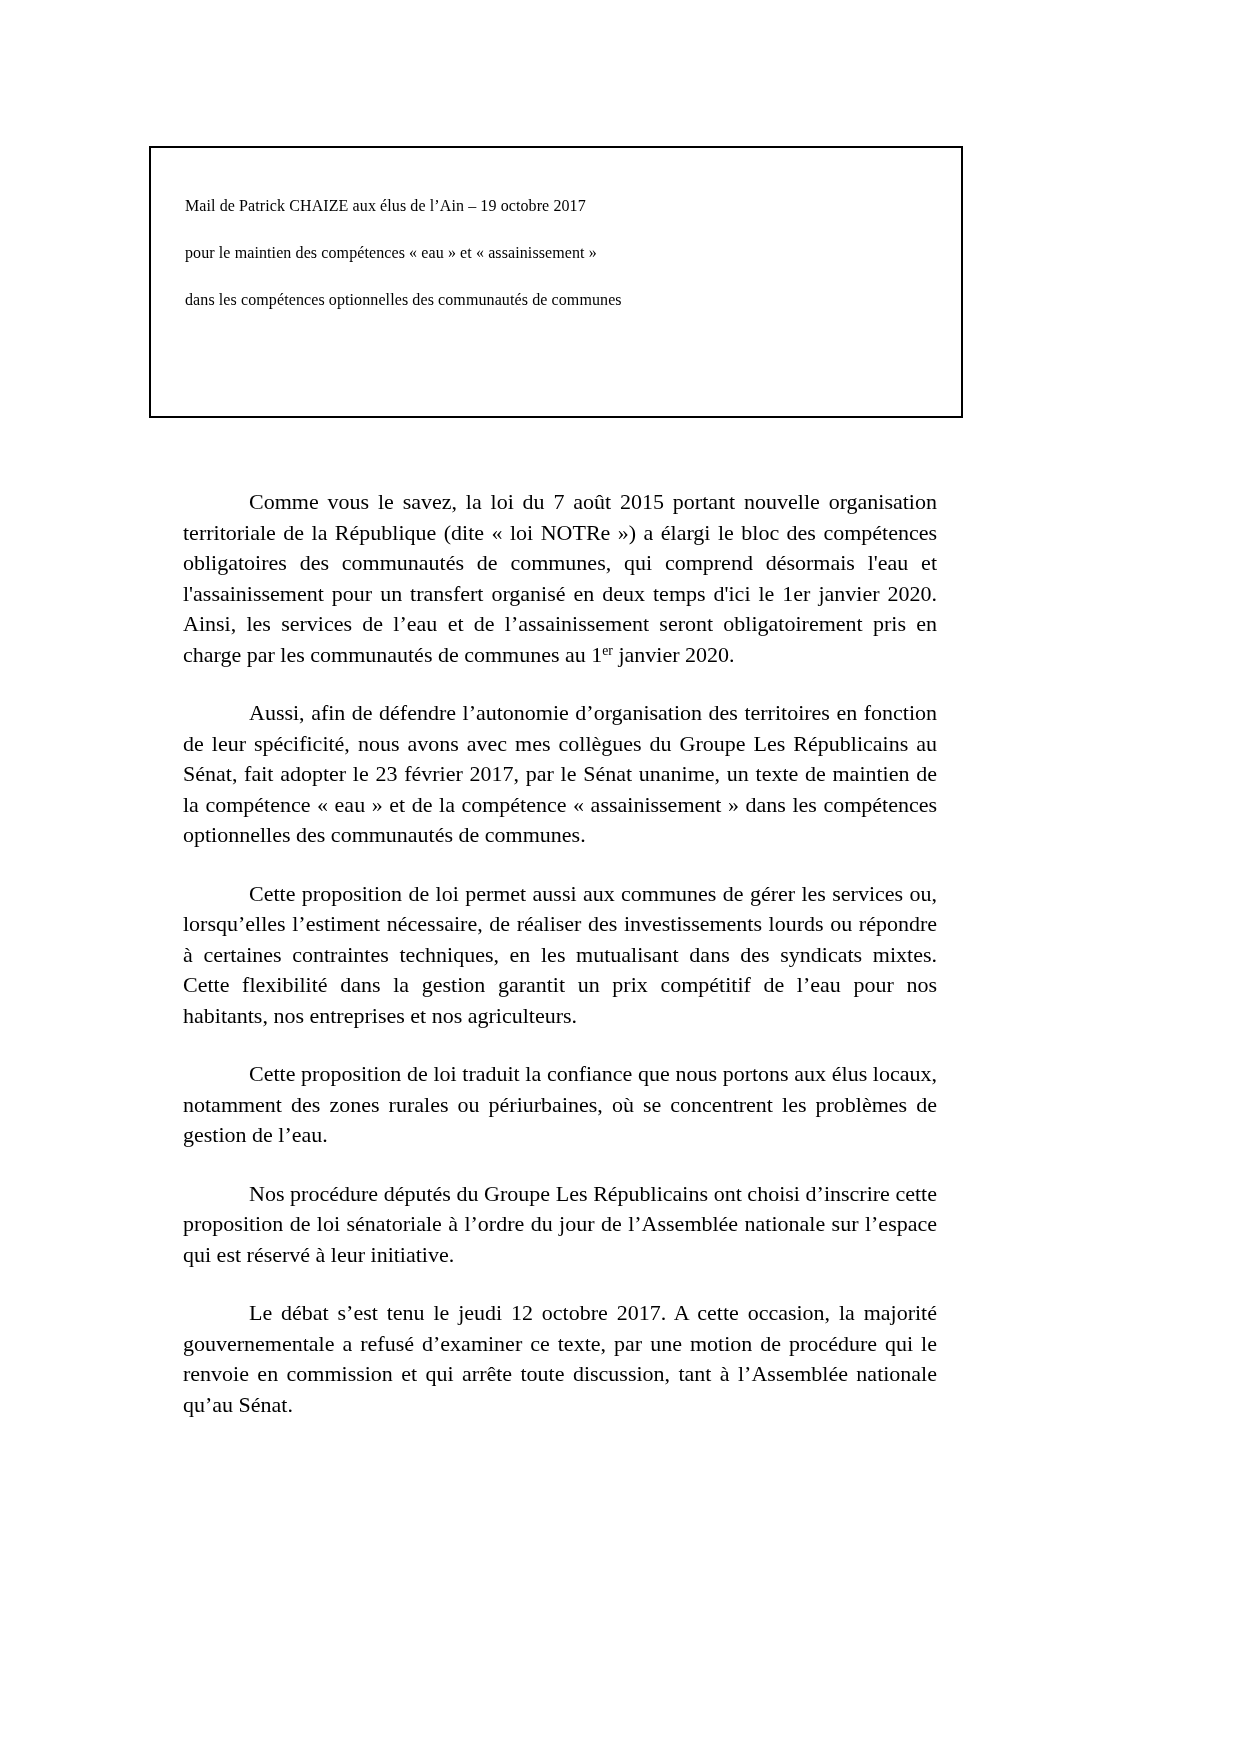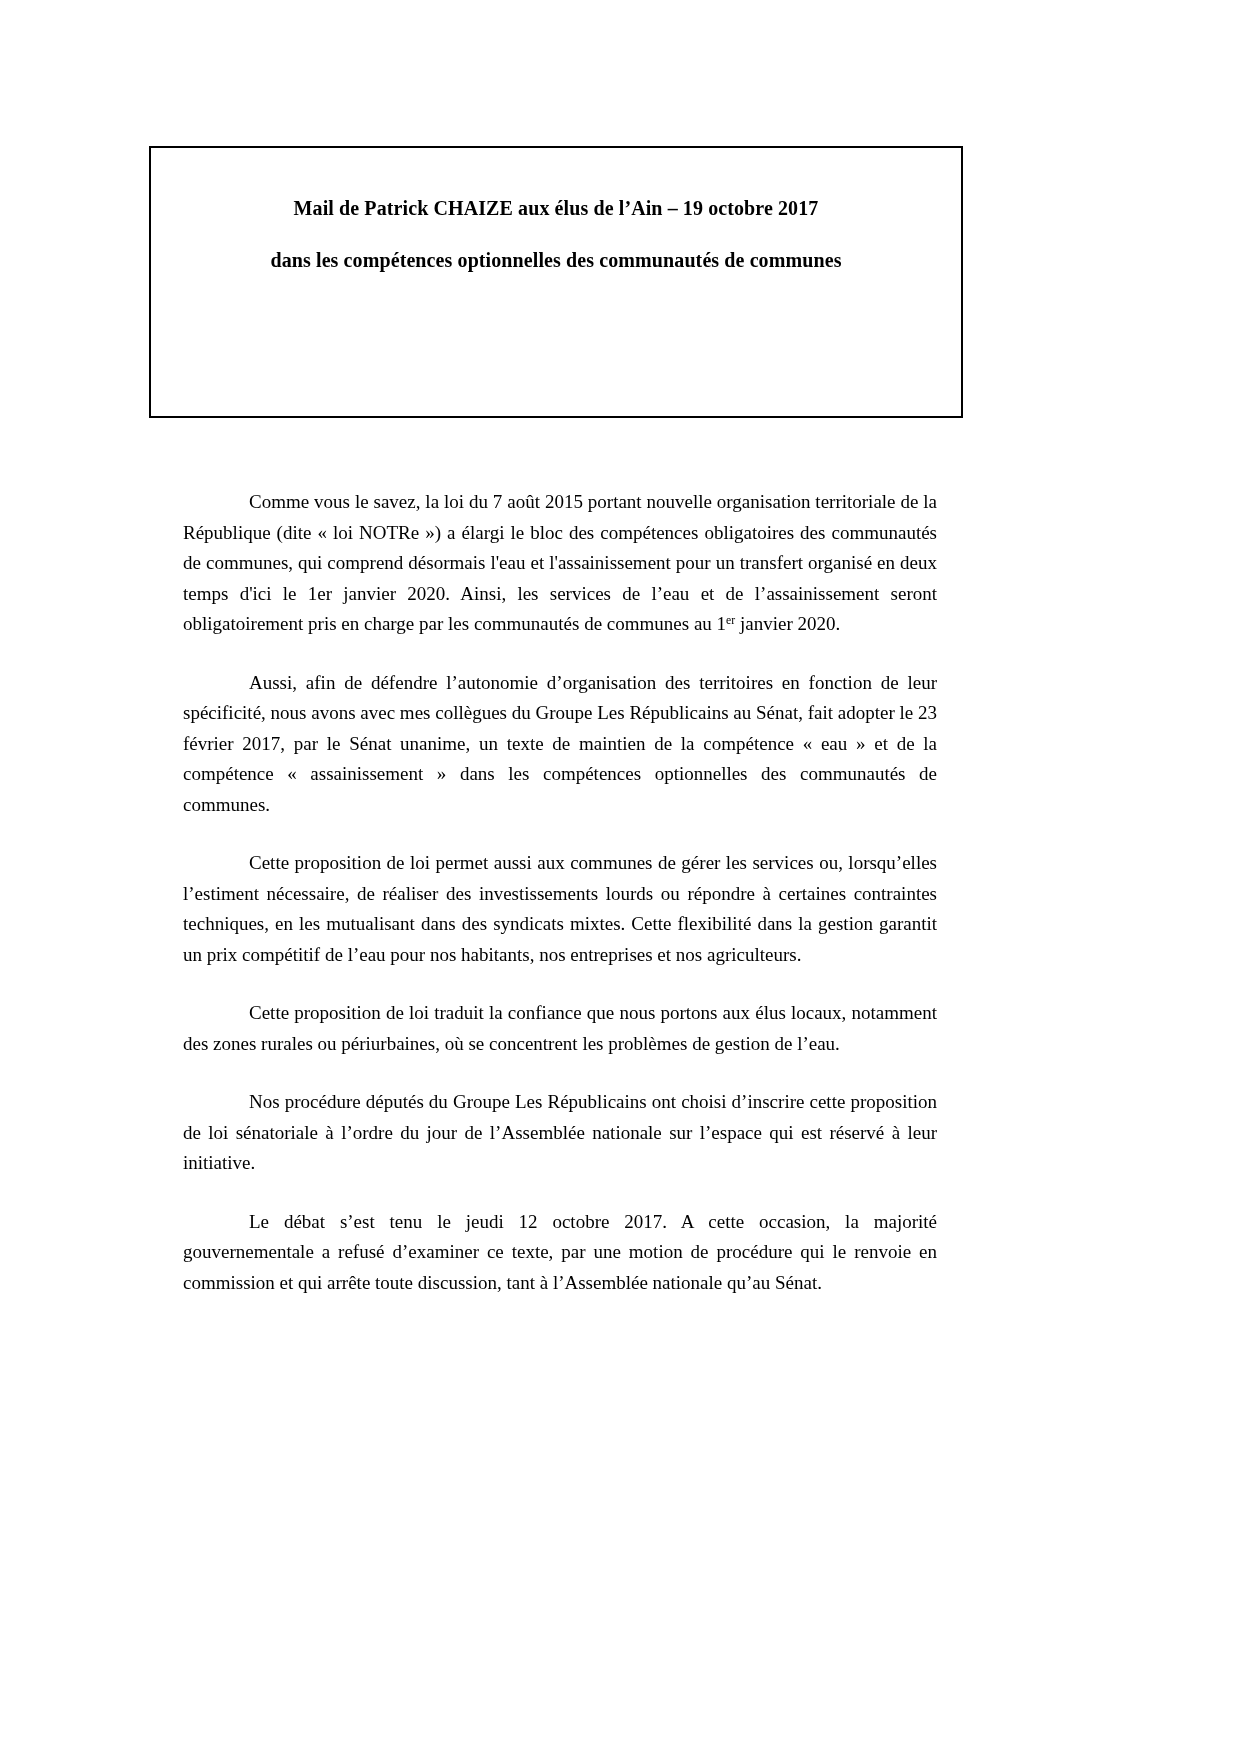--- a/index.html
+++ b/index.html
@@ -35,42 +35,42 @@
     border: 2px solid #000000;
     box-sizing: border-box;
     background: #ffffff;
   }
   .header-inner {
     padding: 48px 34px 0 34px;
     box-sizing: border-box;
     height: 100%;
   }
   .header-line {
-    text-align: center;
-    font-weight: bold;
-    font-size: 20px;
+    text-align: left;
+    font-weight: normal;
+    font-size: 16px;
     line-height: 1.2;
     letter-spacing: 0.1px;
     margin: 0 0 28px 0;
     white-space: nowrap;
   }
   .header-line:last-child { margin-bottom: 8px; }
 
   
   .body-area {
     position: absolute;
     left: 183px;
     top: 487px;
     width: 754px;
   }
   p.para {
     margin: 0 0 28px 0;
     text-align: justify;
     text-justify: inter-word;
-    font-size: 19px;
+    font-size: 22px;
     line-height: 30.5px;
     text-indent: 66px;
     hyphens: none;
     -webkit-hyphens: none;
   }
   p.para:last-child { margin-bottom: 16px; }
 
   sup.ord {
     font-size: 0.62em;
     vertical-align: 0.52em;
@@ -78,20 +78,21 @@
   }
 </style>
 </head>
 <body>
 
 <div class="page">
 
   <div class="header-box">
     <div class="header-inner">
       <div class="header-line">Mail de Patrick CHAIZE aux élus de l’Ain – 19 octobre 2017</div>
+      <div class="header-line">pour le maintien des compétences « eau » et « assainissement »</div>
       <div class="header-line">dans les compétences optionnelles des communautés de communes</div>
     </div>
   </div>
 
   <div class="body-area">
     <p class="para">Comme vous le savez, la loi du 7 août 2015 portant nouvelle organisation territoriale de la République (dite « loi NOTRe ») a élargi le bloc des compétences obligatoires des communautés de communes, qui comprend désormais l'eau et l'assainissement pour un transfert organisé en deux temps d'ici le 1er janvier 2020. Ainsi, les services de l’eau et de l’assainissement seront obligatoirement pris en charge par les communautés de communes au 1<sup class="ord">er</sup> janvier 2020.</p>
     <p class="para">Aussi, afin de défendre l’autonomie d’organisation des territoires en fonction de leur spécificité, nous avons avec mes collègues du Groupe Les Républicains au Sénat, fait adopter le 23 février 2017, par le Sénat unanime, un texte de maintien de la compétence « eau » et de la compétence « assainissement » dans les compétences optionnelles des communautés de communes.</p>
     <p class="para">Cette proposition de loi permet aussi aux communes de gérer les services ou, lorsqu’elles l’estiment nécessaire, de réaliser des investissements lourds ou répondre à certaines contraintes techniques, en les mutualisant dans des syndicats mixtes. Cette flexibilité dans la gestion garantit un prix compétitif de l’eau pour nos habitants, nos entreprises et nos agriculteurs.</p>
     <p class="para">Cette proposition de loi traduit la confiance que nous portons aux élus locaux, notamment des zones rurales ou périurbaines, où se concentrent les problèmes de gestion de l’eau.</p>
     <p class="para">Nos procédure députés du Groupe Les Républicains ont choisi d’inscrire cette proposition de loi sénatoriale à l’ordre du jour de l’Assemblée nationale sur l’espace qui est réservé à leur initiative.</p>

